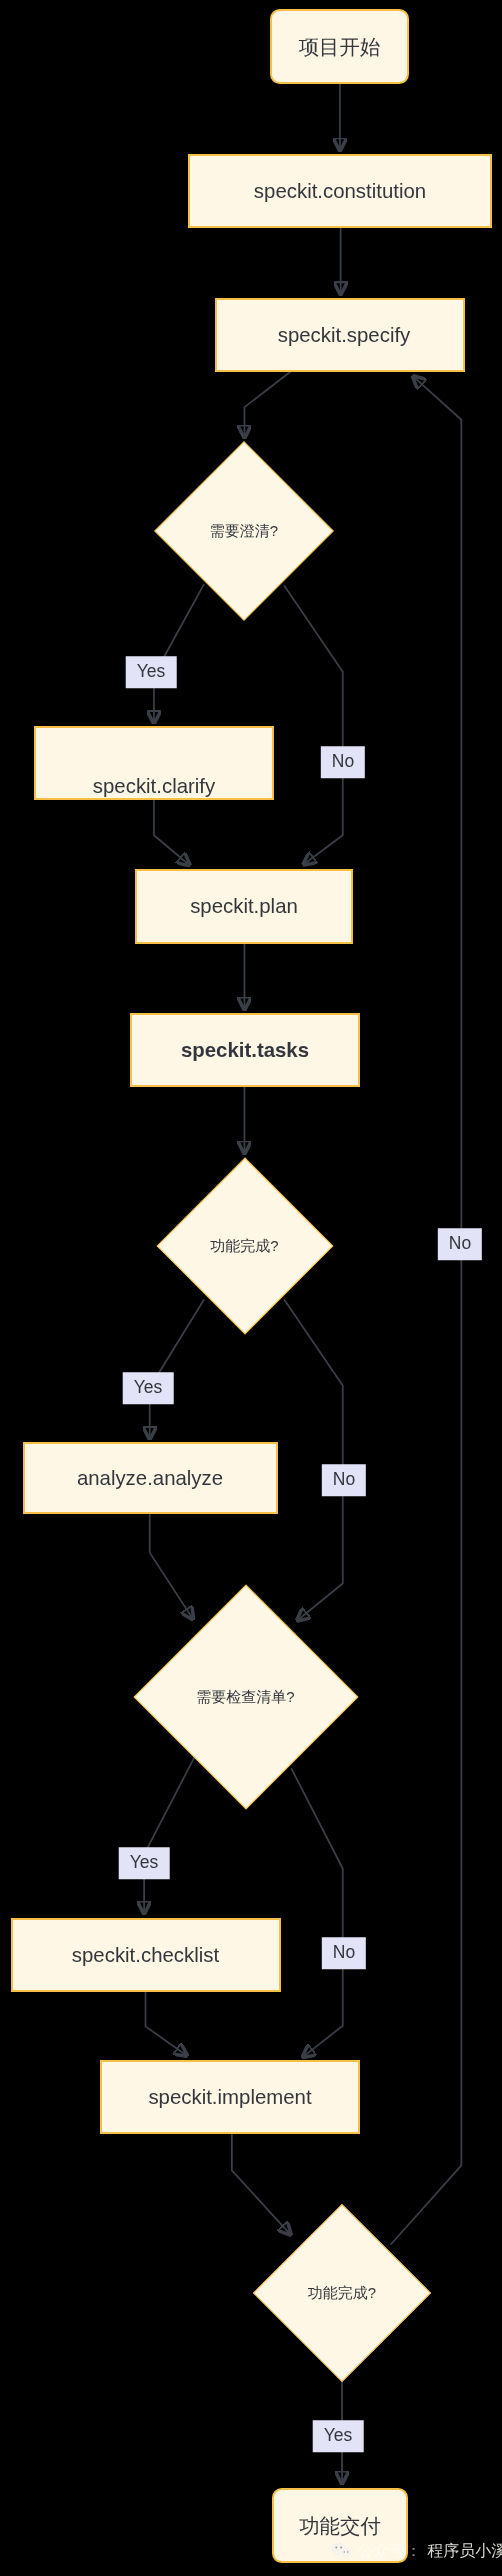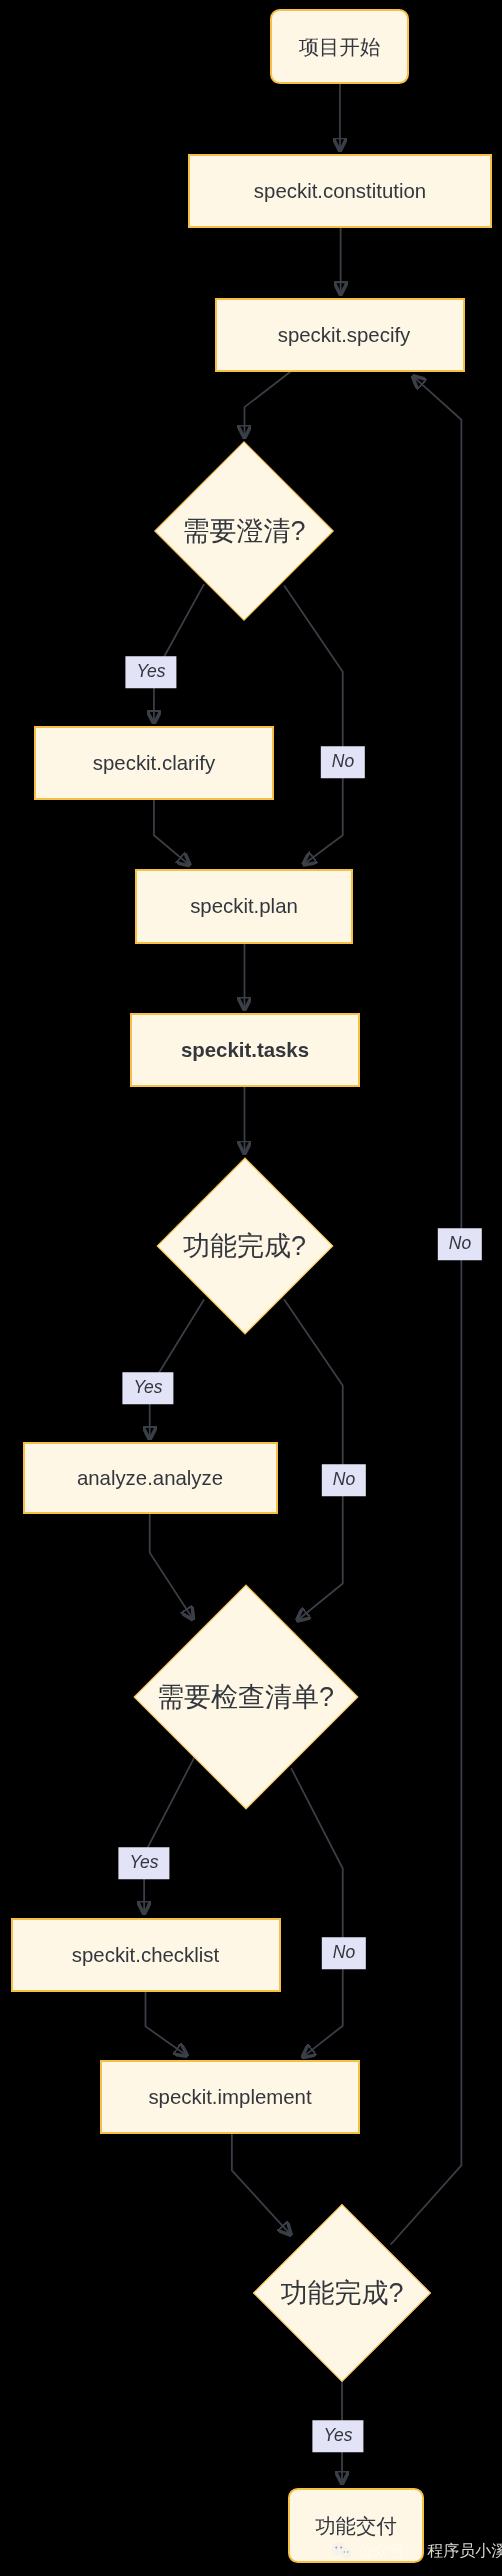--- a/index.html
+++ b/index.html
@@ -27,30 +27,29 @@
   .diamond{position:absolute;z-index:2;}
   .diamond .shape{
     position:absolute;left:50%;top:50%;
     background:#FFF7E6;border:1.8px solid #F5BB3C;
     transform:translate(-50%,-50%) rotate(45deg);
     box-sizing:border-box;
   }
   .diamond .dlabel{
     position:absolute;inset:0;z-index:3;
     display:flex;align-items:center;justify-content:center;
-    color:#33373D;font-size:27px;text-align:center;
+    color:#33373D;font-size:15px;text-align:center;
   }
   .edge-label{
     position:absolute;z-index:4;
     transform:translate(-50%,-50%);
     background:#E3E3F7;color:#33373D;
     font-size:17.5px;line-height:1;
     padding:7px 11px;
     white-space:nowrap;
-    font-style:italic;
   }
   .watermark{
     position:absolute;z-index:5;
     display:flex;align-items:center;gap:5.6px;
     font-size:16px;line-height:1;
     white-space:nowrap;
   }
   .watermark .wm-prefix{color:rgba(255,255,255,0.55);}
   .watermark .wm-name{color:#D9D9D4;}
   .wm-icon{opacity:0.75;}
@@ -95,21 +94,21 @@
 
   <div class="node" style="left:215px;top:298px;width:250px;height:74px;padding-left:8px;">
     <span>speckit.specify</span>
   </div>
 
   <div class="diamond" style="left:154px;top:441px;width:180px;height:180px;">
     <div class="shape" style="width:127px;height:127px;"></div>
     <div class="dlabel">需要澄清?</div>
   </div>
 
-  <div class="node" style="left:34px;top:726px;width:240px;height:74px;">
+  <div class="node" style="left:34px;top:726px;width:240px;height:74px;align-items:flex-end;">
     <span>speckit.clarify</span>
   </div>
 
   <div class="node" style="left:135px;top:869px;width:218px;height:75px;">
     <span>speckit.plan</span>
   </div>
 
   <div class="node" style="left:130px;top:1013px;width:230px;height:74px;font-weight:bold;">
     <span>speckit.tasks</span>
   </div>
@@ -134,21 +133,21 @@
 
   <div class="node" style="left:100px;top:2060px;width:260px;height:74px;">
     <span>speckit.implement</span>
   </div>
 
   <div class="diamond" style="left:253px;top:2204px;width:178px;height:178px;">
     <div class="shape" style="width:126px;height:126px;"></div>
     <div class="dlabel">功能完成?</div>
   </div>
 
-  <div class="node rounded" style="left:272px;top:2488px;width:136px;height:75px;margin-left:16px;">
+  <div class="node rounded" style="left:272px;top:2488px;width:136px;height:75px;">
     <span>功能交付</span>
   </div>
 
   <div class="edge-label" style="left:151px;top:672px;">Yes</div>
   <div class="edge-label" style="left:343px;top:762px;">No</div>
   <div class="edge-label" style="left:148px;top:1388px;">Yes</div>
   <div class="edge-label" style="left:344px;top:1480px;">No</div>
   <div class="edge-label" style="left:144px;top:1863px;">Yes</div>
   <div class="edge-label" style="left:344px;top:1953px;">No</div>
   <div class="edge-label" style="left:460px;top:1244px;">No</div>

